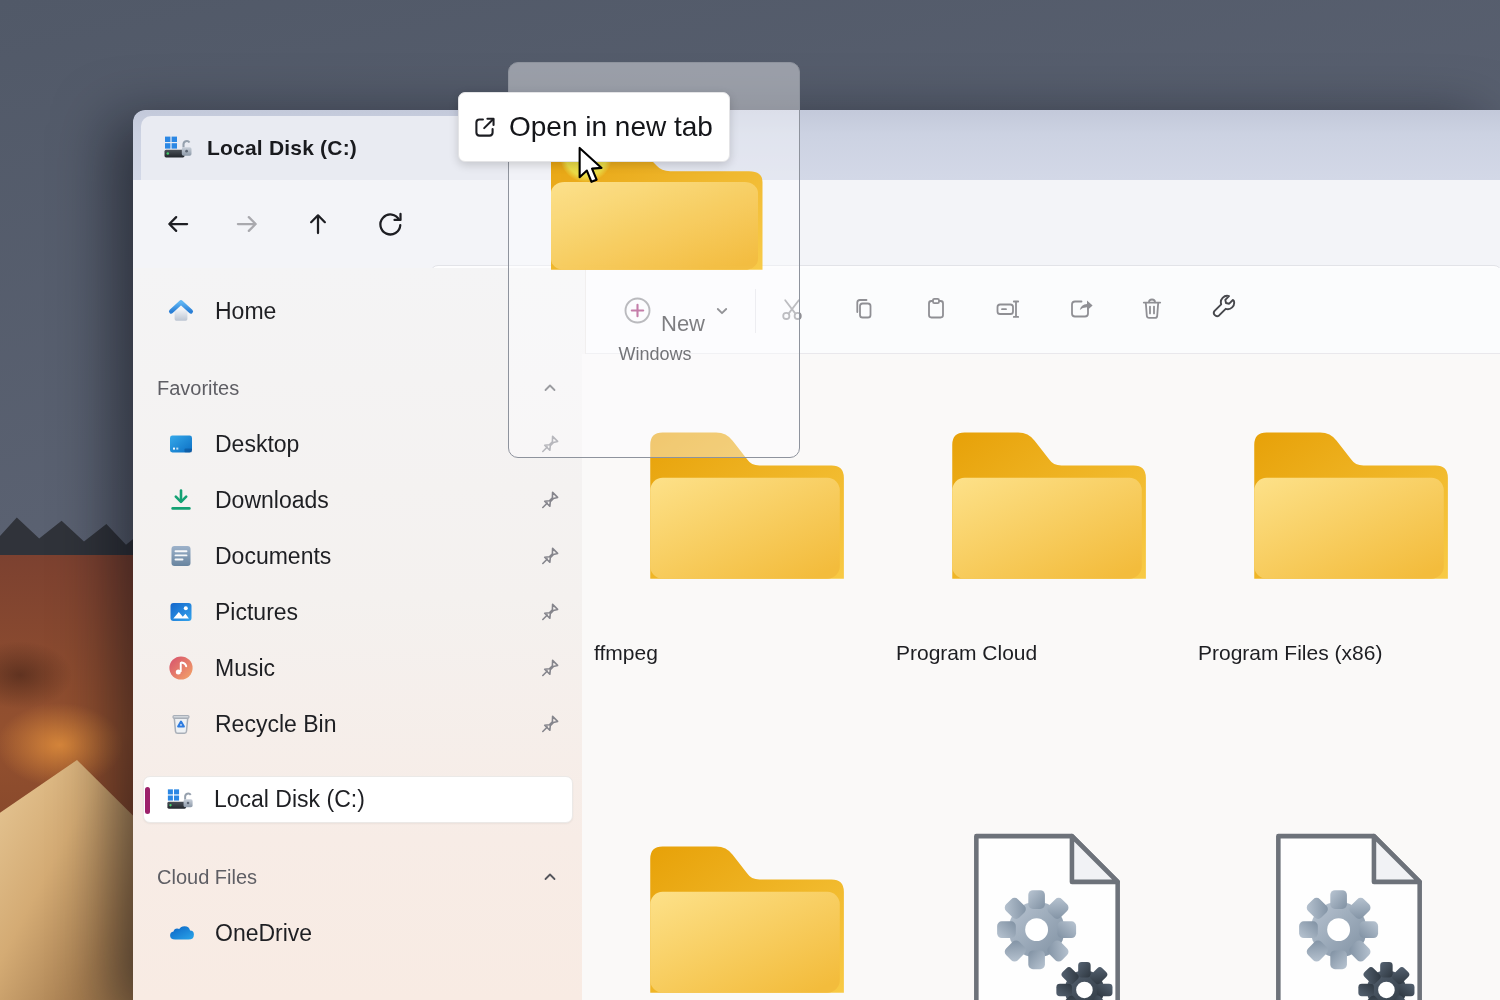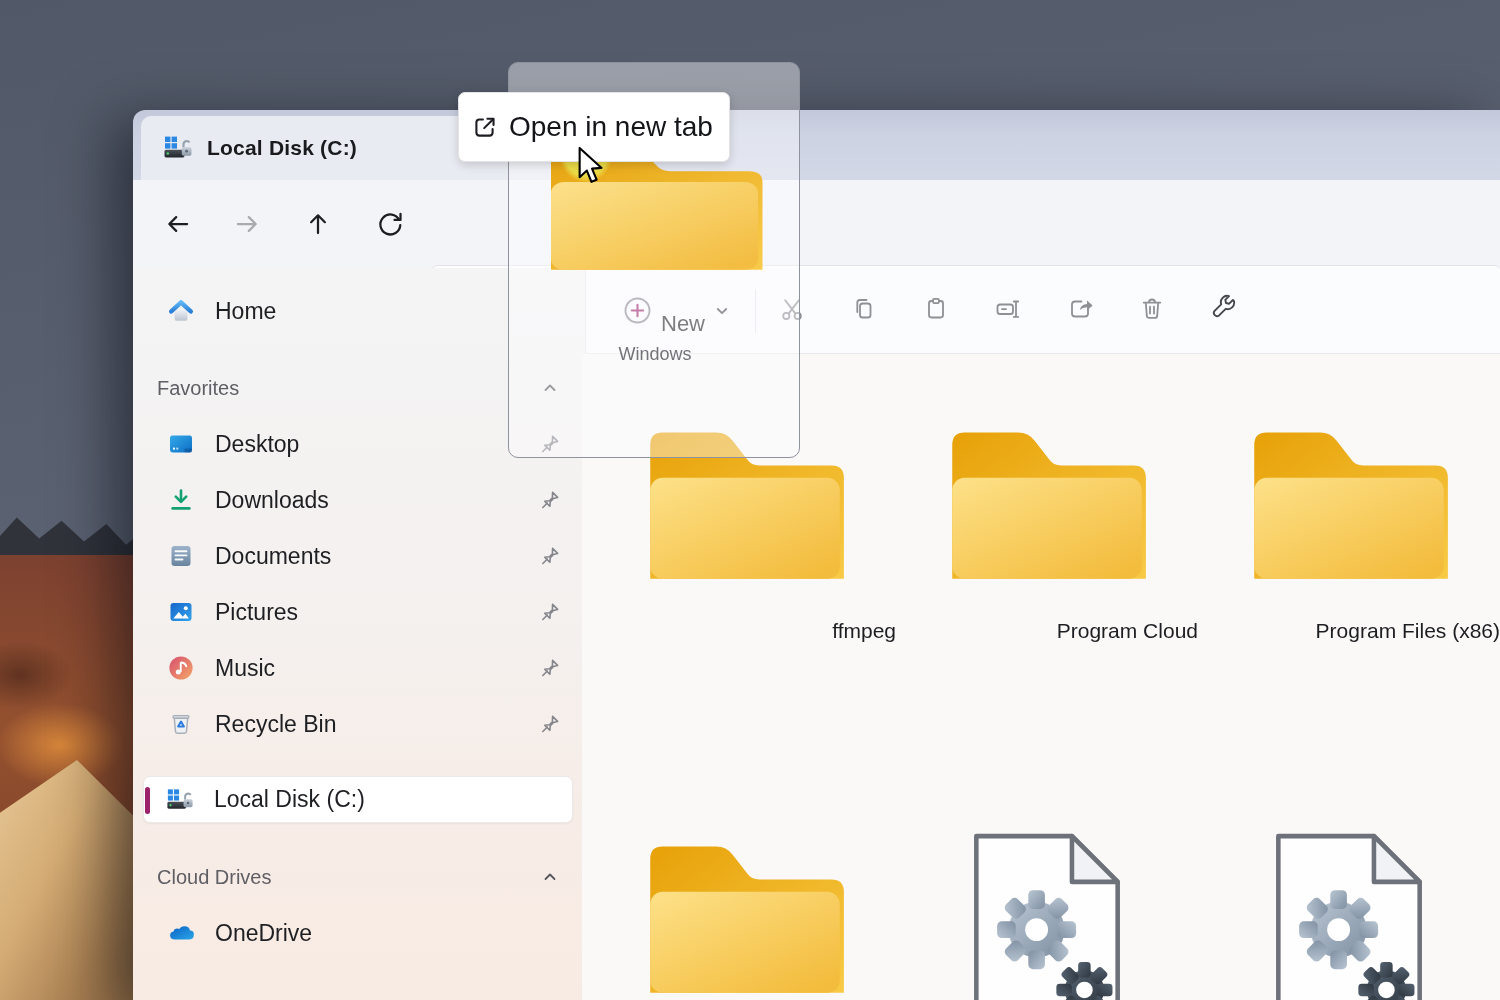--- a/index.html
+++ b/index.html
@@ -66,21 +66,21 @@
     border:1px solid #ebe9e7; border-radius:7px; position:relative;
     box-shadow:0 1px 2px rgba(0,0,0,.05); }
   .srow.selected .accent { position:absolute; left:1px; top:10px; width:5px; height:27px;
     border-radius:3px; }
   .srow.selected .slabel { font-weight:400; }
 
   
   .main { position:absolute; left:449px; right:0; top:244px; bottom:0; background:#faf9f8; overflow:hidden; }
   .tile { position:absolute; width:302px; }
   .tile .ticon { position:relative; height:170px; display:flex; justify-content:center; }
-  .tile .tlabel { margin-top:31px; text-align:right; font-size:21px; color:#1d1e22; }
+  .tile .tlabel { margin-top:53px; text-align:left; font-size:21px; color:#1d1e22; }
 
   
   .drop-panel { position:absolute; left:508px; top:62px; width:292px; height:396px; z-index:40;
     background:rgba(253,253,254,.42); border:1.5px solid #8e939d; border-radius:10px; }
   .ghost-label { position:absolute; left:545px; top:344px; width:220px; text-align:center; z-index:45;
     font-size:18px; color:#737478; }
   .ghost-folder { position:absolute; left:542px; top:130px; width:225px; height:147px; z-index:45; opacity:.97; }
   .tooltip { position:absolute; left:458px; top:92px; height:70px; z-index:50; background:#ffffff;
     border:1px solid #e4e4e6; border-radius:7px; box-shadow:0 3px 10px rgba(0,0,0,.16);
     display:flex; align-items:center; padding:0 16px 0 12px; }
@@ -403,21 +403,21 @@
                 <path d="M20.5 12.6 v-3.2 a3.3 3.3 0 0 1 6-1.9" fill="none" stroke="#95a0ad" stroke-width="2.1"></path>
                 <rect x="1.5" y="14.8" width="20" height="7.6" rx="1.6" fill="url(#g-drive)"></rect>
                 <circle cx="4.8" cy="18.6" r="1.25" fill="#43d06c"></circle>
                 <rect x="18.8" y="12.2" width="9.7" height="8.6" rx="1.8" fill="url(#g-lock)"></rect>
                 <circle cx="23.6" cy="16.2" r="1.35" fill="#5c6674"></circle>
               </svg></span>
             <span class="slabel">Local Disk (C:)</span>
           </div>
           <div class="gap-c"></div>
           <div class="shead">
-            <span class="hlabel">Cloud Drives</span>
+            <span class="hlabel">Cloud Files</span>
             <span class="schev"><svg viewBox="0 0 16 16" width="16" height="16">
                 <path d="M3.5 10 L8 5.5 L12.5 10" fill="none" stroke="#55565c" stroke-width="1.8" stroke-linecap="round" stroke-linejoin="round"></path>
               </svg></span>
           </div>
           <div class="srow">
             <span class="sicon"><svg viewBox="0 0 28 28" width="28" height="28">
                 <path d="M8.2 20.6 q-5.1 0-5.1-4.1 q0-3.5 3.4-4 q.7-2.9 3.6-2.9 q1.2 0 2.1.5 q1.5-2.9 5.3-2.9 q4.7 0 5.6 4.3 q3.8.3 3.8 3.9 q0 5.2-5.5 5.2 z" fill="url(#g-cloud)"></path>
               </svg></span>
             <span class="slabel">OneDrive</span>
           </div>

